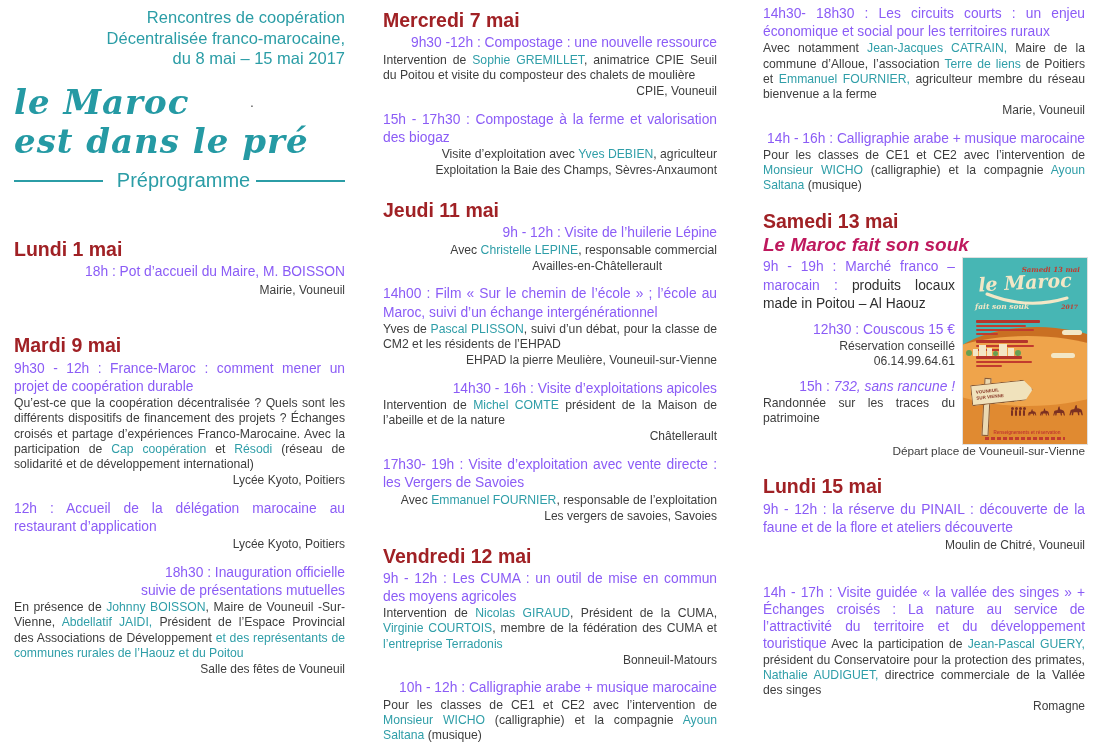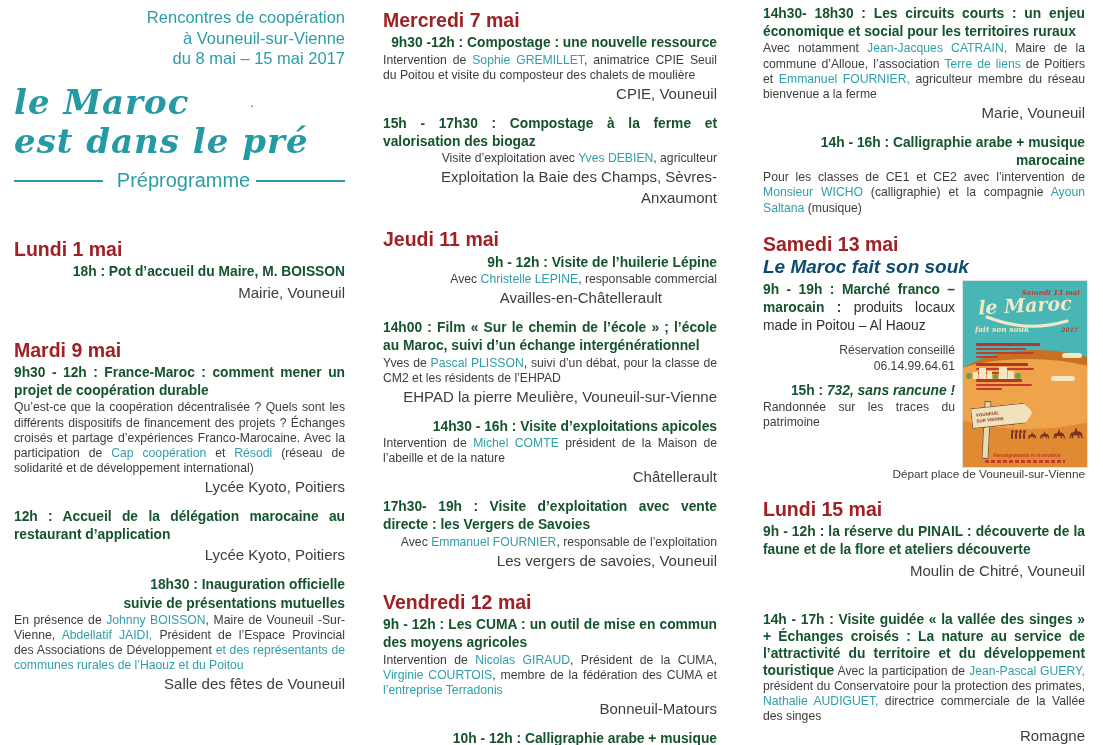--- a/index.html
+++ b/index.html
@@ -14,40 +14,40 @@
   .top-header{margin-top:6px;text-align:right;color:#2b9da6;font-size:16.5px;line-height:1.25;}
   .script-title{margin-top:14px;color:#259aa4;font-family:"DejaVu Serif",serif;font-style:italic;
                 font-weight:bold;font-size:34px;line-height:1.15;letter-spacing:1px;}
   .prep{display:flex;align-items:center;margin-top:8px;color:#2b9da6;font-size:20px;}
   .prep .rule{flex:1;height:2px;background:#2b9da6;}
   .prep .prep-text{padding:0 6px 0 14px;}
   .stray-dot{position:absolute;left:250px;top:94px;font-size:14px;color:#555;}
 
   
   h2.day{margin:0;font-size:19.5px;line-height:1.2;color:#a02125;font-weight:bold;}
-  h3.souk-sub{margin:0;font-size:19px;line-height:1.2;color:#0c4a6e;font-weight:bold;font-style:italic;}
+  h3.souk-sub{margin:0;font-size:19px;line-height:1.2;color:#be185d;font-weight:bold;font-style:italic;}
   .section+.section{margin-top:24px;}
   #col-0 .sections{margin-top:46px;}
   #col-0 .section+.section{margin-top:36px;}
   #col-1 .sections{margin-top:8px;}
   #col-1 .section+.section{margin-top:20px;}
   #col-2 .sections{margin-top:4px;}
   #col-2 .section+.section{margin-top:17px;}
   #col-2 .section:nth-child(3) .event+.event{margin-top:30px;}
   .event+.event{margin-top:11px;}
   h2.day + .event, h3.souk-sub + .event{margin-top:2px;}
 
   .para{margin:0;}
   .k-title{font-size:13.8px;line-height:1.32;color:#2f2f2f;}
   .k-body,.k-flow{font-size:12.2px;line-height:1.24;}
-  .k-location{font-size:15px;line-height:1.4;}
+  .k-location{font-size:12px;line-height:1.4;}
   .a-justify{text-align:justify;}
   .a-right{text-align:right;}
   .a-left{text-align:right;}
-  .b{font-weight:bold;color:#14532d;}
+  .b{font-weight:normal;color:#8b5cf6;}
   .k-flow .b{font-size:13.8px;}
   .i{font-style:italic;}
   .tl{color:#2f9ea8;}
 
   
   .souk-row{display:flex;margin-top:2px;}
   .souk-text{flex:0 0 192px;}
   .souk-text .event+.event{margin-top:8px;}
   .caption{font-size:11.8px;text-align:right;}
 
@@ -91,21 +91,21 @@
 </style>
 </head>
 <body>
 
 <div class="page">
   <span class="stray-dot">.</span>
 
   <div class="col" id="col-0">
     <div class="top-header">
       <div>Rencontres de coopération</div>
-      <div>à Vouneuil-sur-Vienne</div>
+      <div>Décentralisée franco-marocaine,</div>
       <div>du 8 mai – 15 mai 2017</div>
     </div>
     <div class="script-title">
       <div>le Maroc</div>
       <div>est dans le pré</div>
     </div>
     <div class="prep">
       <span class="rule"></span>
       <span class="prep-text">Préprogramme</span>
       <span class="rule"></span>
@@ -167,21 +167,21 @@
             <p class="para k-location a-right"><span class="sg">EHPAD la pierre Meulière, Vouneuil-sur-Vienne</span></p>
           </div>
           <div class="event">
             <p class="para k-title a-left"><span class="sg b">14h30 - 16h : Visite d’exploitations apicoles</span></p>
             <p class="para k-body a-justify"><span class="sg">Intervention de </span><span class="sg tl">Michel COMTE</span><span class="sg"> président de la Maison de l’abeille et de la nature</span></p>
             <p class="para k-location a-right"><span class="sg">Châtellerault</span></p>
           </div>
           <div class="event">
             <p class="para k-title a-justify"><span class="sg b">17h30- 19h : Visite d’exploitation avec vente directe : les Vergers de Savoies</span></p>
             <p class="para k-body a-left"><span class="sg">Avec </span><span class="sg tl">Emmanuel FOURNIER</span><span class="sg">, responsable de l’exploitation</span></p>
-            <p class="para k-location a-right"><span class="sg">Les vergers de savoies, Vouneuil</span></p>
+            <p class="para k-location a-right"><span class="sg">Les vergers de savoies, Savoies</span></p>
           </div>
         </div>
         <div class="section">
           <h2 class="day">Vendredi 12 mai</h2>
           <div class="event">
             <p class="para k-title a-justify"><span class="sg b">9h - 12h : Les CUMA : un outil de mise en commun des moyens agricoles</span></p>
             <p class="para k-body a-justify"><span class="sg">Intervention de </span><span class="sg tl">Nicolas GIRAUD</span><span class="sg">, Président de la CUMA, </span><span class="sg tl">Virginie COURTOIS</span><span class="sg">, membre de la fédération des CUMA et </span><span class="sg tl">l’entreprise Terradonis</span></p>
             <p class="para k-location a-right"><span class="sg">Bonneuil-Matours</span></p>
           </div>
           <div class="event">
@@ -207,20 +207,21 @@
         </div>
         <div class="section">
           <h2 class="day">Samedi 13 mai</h2>
           <h3 class="souk-sub">Le Maroc fait son souk</h3>
           <div class="souk-row">
             <div class="souk-text">
               <div class="event">
                 <p class="para k-title a-justify"><span class="sg b">9h - 19h : Marché franco – marocain : </span><span class="sg">produits locaux made in Poitou – Al Haouz</span></p>
               </div>
               <div class="event">
+                <p class="para k-title a-left"><span class="sg b">12h30 : Couscous  15 €</span></p>
                 <p class="para k-body a-left"><span class="sg">Réservation conseillé</span></p>
                 <p class="para k-body a-left"><span class="sg"> 06.14.99.64.61</span></p>
               </div>
               <div class="event">
                 <p class="para k-title a-left"><span class="sg b">15h : </span><span class="sg b i">732, sans rancune !</span></p>
                 <p class="para k-body a-justify"><span class="sg">Randonnée sur les traces du patrimoine</span></p>
               </div>
             </div>
             <div class="poster">
               <div class="dune-back"></div>

